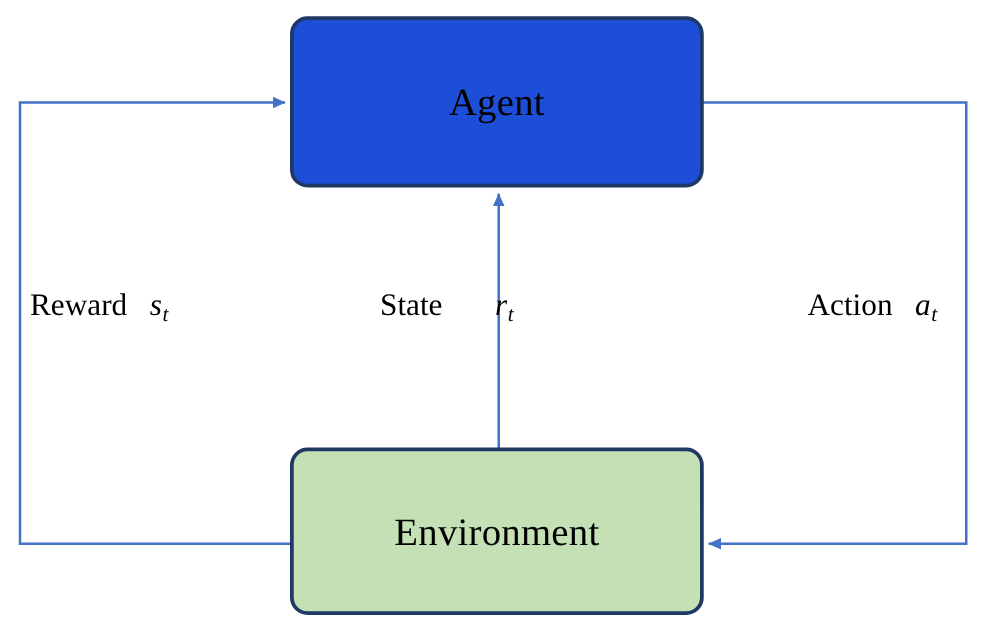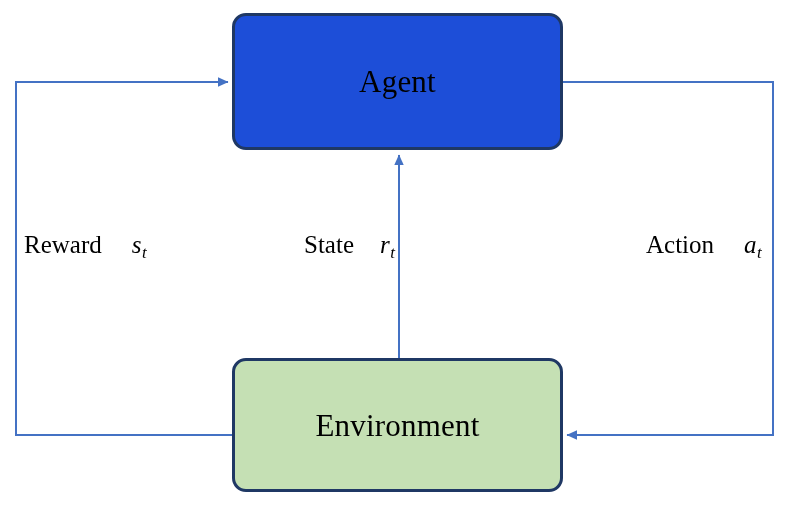--- a/index.html
+++ b/index.html
@@ -63,34 +63,34 @@
     color: #000000;
     white-space: nowrap;
     z-index: 4;
     line-height: 1;
   }
   .edge-label .word {
     font-style: normal;
   }
   .edge-label .sym {
     font-style: italic;
-    margin-left: 30px;
+    margin-left: 18px;
   }
   .edge-label .sym sub {
     font-style: italic;
     font-size: 0.68em;
     vertical-align: baseline;
     position: relative;
     top: 0.32em;
     left: 0.5px;
   }
   #label-state    { left: 24px;  top: 232px; }
   #label-reward   { left: 304px; top: 232px; }
   #label-action   { left: 646px; top: 232px; }
-  #label-reward .sym { margin-left: 26px; font-family: Liberation Serif, serif; }
+  #label-reward .sym { margin-left: 42px; font-family: Liberation Serif, serif; }
   #label-action .sym { }
 </style>
 </head>
 <body>
 
 <div id="canvas">
 
   <svg id="loop-svg" viewBox="0 0 798 514" xmlns="http://www.w3.org/2000/svg">
     <defs>
       <marker id="arrow-right" markerWidth="11" markerHeight="11" refX="10" refY="5.5" orient="auto" markerUnits="userSpaceOnUse">

